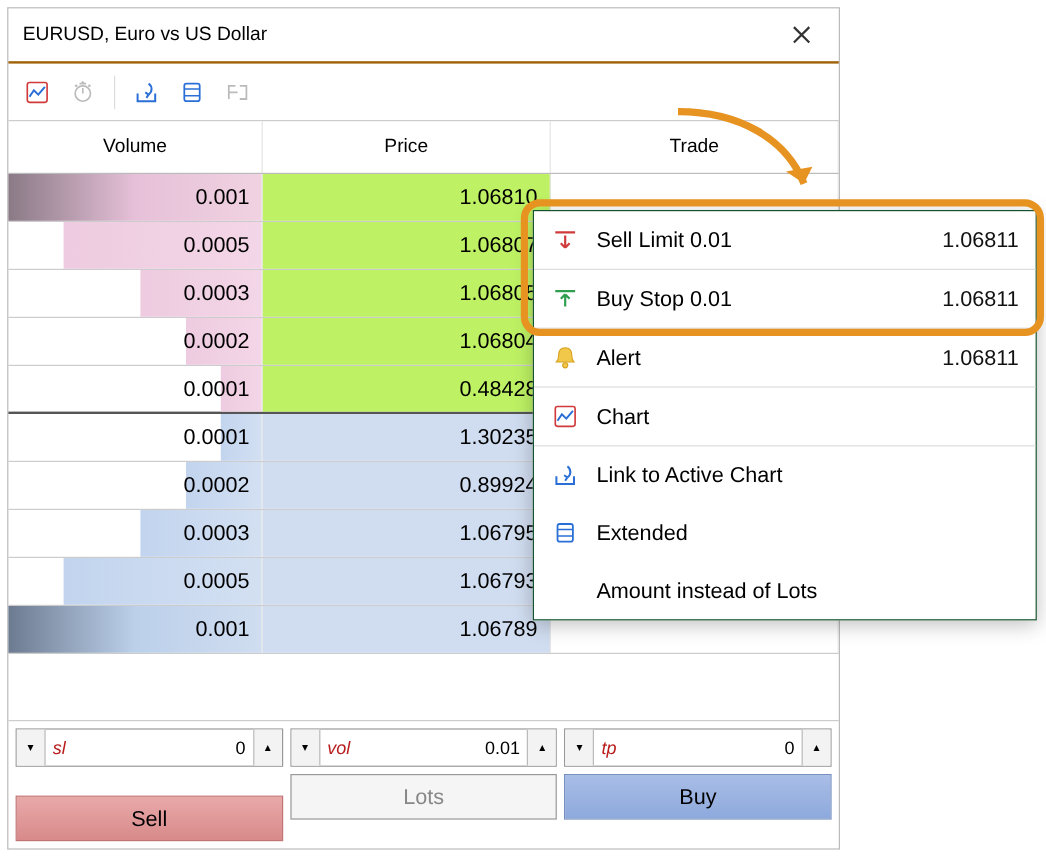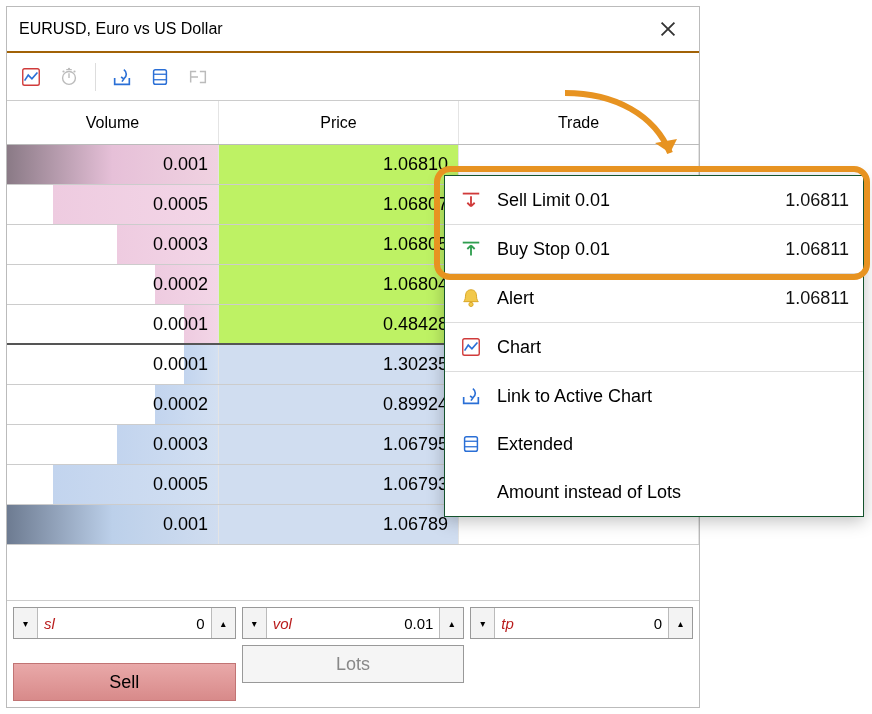--- a/index.html
+++ b/index.html
@@ -401,20 +401,21 @@
         <div class="sp-mid">
           <span class="sp-label">tp</span>
           <span class="sp-val">0</span>
         </div>
         <div class="sp-btn">▴</div>
       </div>
     </div>
     <div class="actions">
       <div class="act-btn act-sell">Sell</div>
       <div class="act-btn act-close">Lots</div>
+      <div class="act-btn act-buy">Buy</div>
     </div>
   </div>
 </div>
 
 <div class="ctx">
   <div class="ctx-item">
     <span class="ctx-ico">
       <svg width="22" height="22" viewBox="0 0 24 24">
           <line x1="3" y1="5" x2="21" y2="5" stroke="#d03a3a" stroke-width="2"></line>
           <path d="M12 8 L12 19 M12 19 L8 15 M12 19 L16 15" fill="none" stroke="#d03a3a" stroke-width="2"></path>

